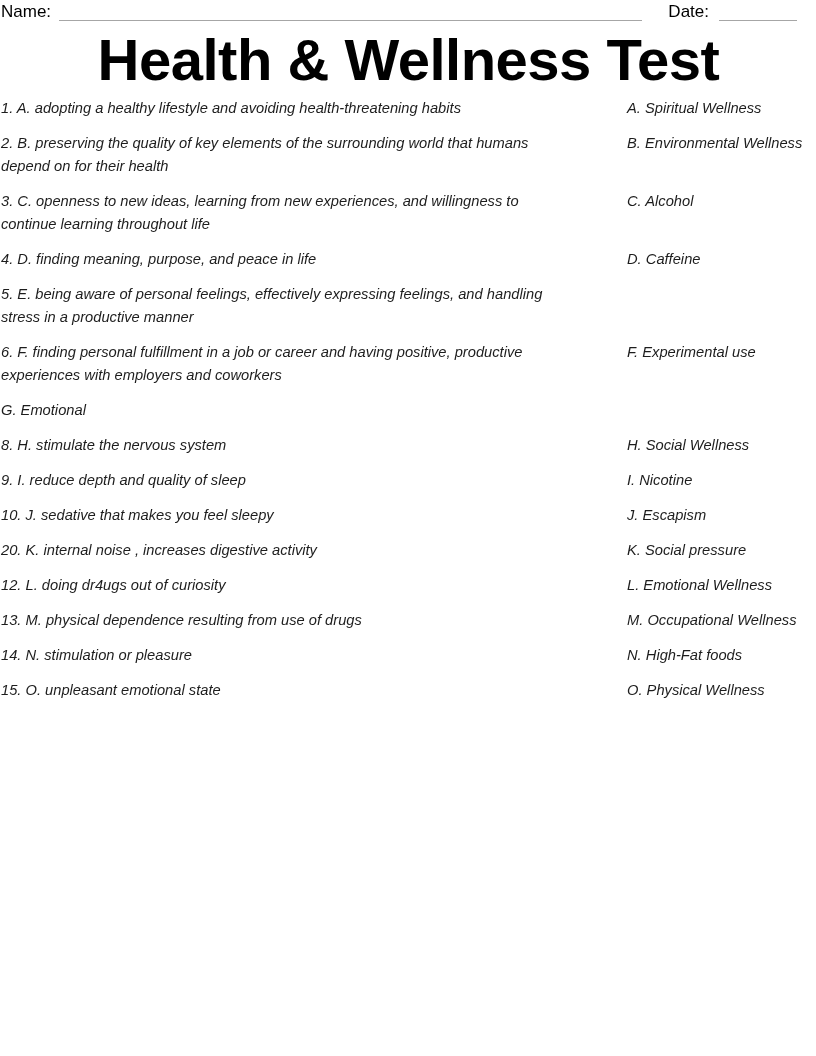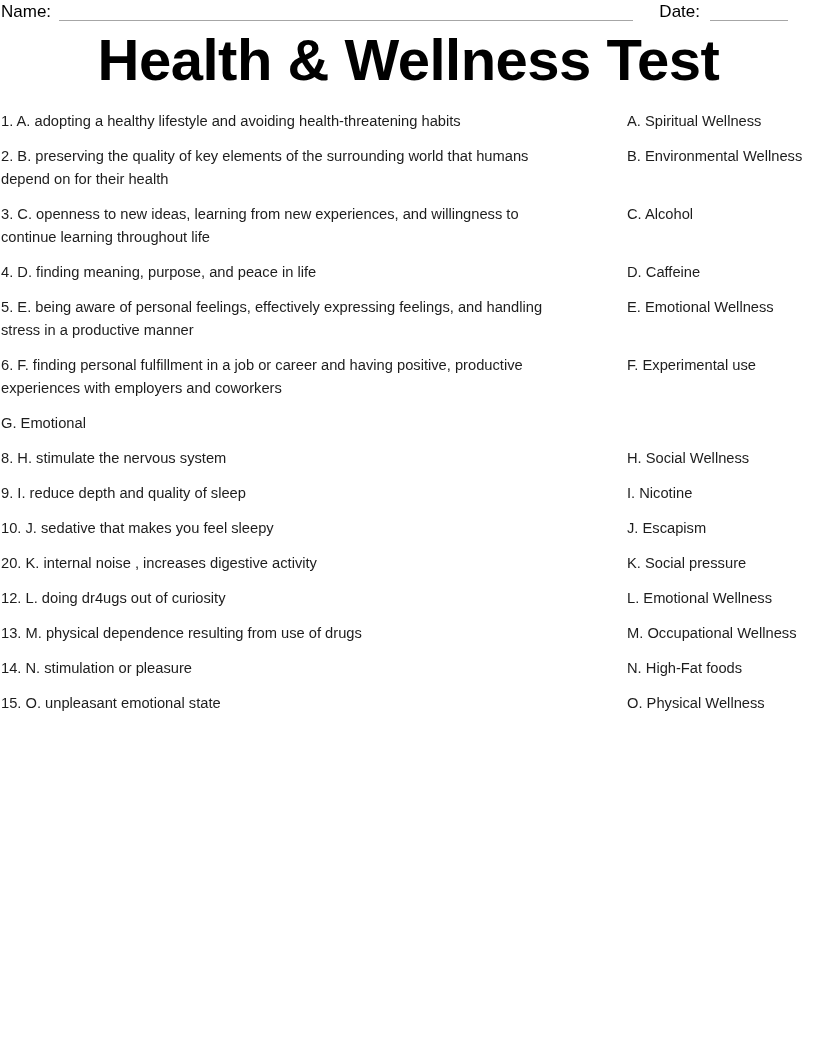--- a/index.html
+++ b/index.html
@@ -20,21 +20,21 @@
     height: 1056px;
     padding: 2px 0 0 1px;
   }
   
   .header-row {
     display: flex;
     align-items: flex-end;
     font-size: 17px;
     line-height: 19px;
     color: #000000;
-    padding-right: 28px;
+    padding-right: 19px;
   }
   .hdr-label {
     white-space: nowrap;
   }
   .blank-line {
     border-bottom: 1px solid #a6a6a6;
     height: 16px;
   }
   .name-blank {
     flex: 1;
@@ -50,21 +50,22 @@
     margin: 8px 0 0 0;
     text-align: center;
     font-size: 58px;
     line-height: 62px;
     font-weight: 700;
     letter-spacing: -0.5px;
     color: #000000;
   }
   
   .rows {
-    margin-top: 19px;
+    margin-top: 6px;
+    font-style: italic;
   }
   .row {
     display: flex;
     align-items: flex-start;
     margin-bottom: 12px;
   }
   .definition {
     width: 618px;
     margin-right: 8px;
     font-size: 14.7px;
@@ -110,21 +111,20 @@
   </div>
 
   <div class="row">
     <div class="definition">4. D. finding meaning, purpose, and peace in life</div>
     <div class="answer">D. Caffeine</div>
   </div>
 
   <div class="row">
     <div class="definition">5. E. being aware of personal feelings, effectively expressing feelings, and handling
 stress in a productive manner</div>
-    <div class="answer">E. Emotional Wellness</div>
   </div>
 
   <div class="row">
     <div class="definition">6. F. finding personal fulfillment in a job or career and having positive, productive
 experiences with employers and coworkers</div>
     <div class="answer">F. Experimental use</div>
   </div>
 
   <div class="row">
     <div class="answer">G. Emotional</div>

